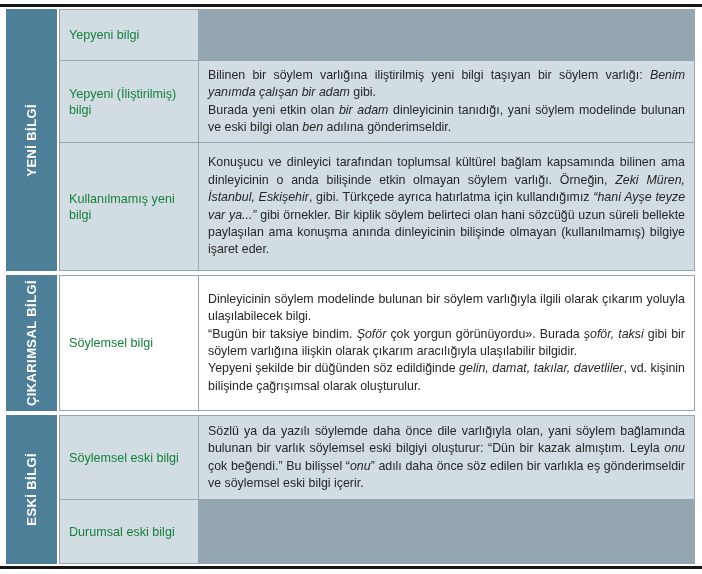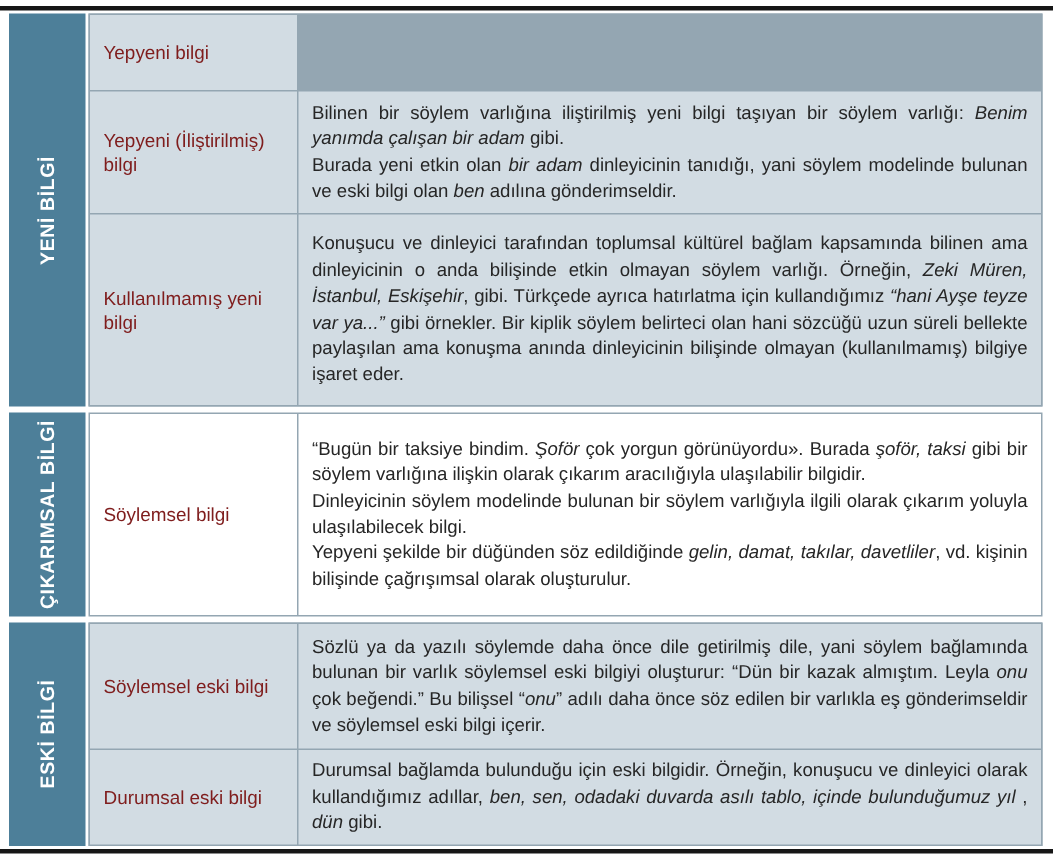--- a/index.html
+++ b/index.html
@@ -25,21 +25,21 @@
     color:#ffffff;font-weight:bold;font-size:13px;letter-spacing:0.4px;
     white-space:nowrap;
   }
   .group-rows{
     flex:1;display:flex;flex-direction:column;gap:1px;
     background:#94a6b2;border:1px solid #94a6b2;
   }
   .info-row{display:grid;grid-template-columns:138px 1fr;gap:1px;background:#94a6b2;}
   .cat-cell{
     display:flex;align-items:center;
-    padding:4px 6px 4px 9px;font-size:12.6px;color:#7f1d1d;line-height:16px;
+    padding:4px 6px 4px 9px;font-size:12.6px;color:#15803d;line-height:16px;
   }
   .desc-cell{
     display:flex;flex-direction:column;justify-content:center;
     padding:5px 9px;font-size:12.4px;color:#262626;line-height:17.4px;
   }
   .desc-cell .para{text-align:justify;}
   .group.tinted .cat-cell,.group.tinted .desc-cell{background:#d2dce3;}
   .group.plain .cat-cell,.group.plain .desc-cell{background:#ffffff;}
   i{font-style:italic;}
 </style>
@@ -81,45 +81,42 @@
         <div class="group plain">
     <div class="group-header">
       <span>ÇIKARIMSAL BİLGİ</span>
     </div>
     <div class="group-rows">
             <div class="info-row" style="min-height: 134px;">
     <div class="cat-cell">
       <span>Söylemsel bilgi</span>
     </div>
     <div class="desc-cell">
+                <div class="para"><span>Dinleyicinin söylem modelinde bulunan bir söylem varlığıyla ilgili olarak çıkarım yoluyla ulaşılabilecek bilgi.</span></div>
                 <div class="para"><span>“Bugün bir taksiye bindim. </span><i>Şoför</i><span> çok yorgun görünüyordu». Burada </span><i>şoför, taksi</i><span> gibi bir söylem varlığına ilişkin olarak çıkarım aracılığıyla ulaşılabilir bilgidir.</span></div>
-                <div class="para"><span>Dinleyicinin söylem modelinde bulunan bir söylem varlığıyla ilgili olarak çıkarım yoluyla ulaşılabilecek bilgi.</span></div>
                 <div class="para"><span>Yepyeni şekilde bir düğünden söz edildiğinde </span><i>gelin, damat, takılar, davetliler</i><span>, vd. kişinin bilişinde çağrışımsal olarak oluşturulur.</span></div>
               </div>
   </div>
           </div>
   </div>
         <div class="group tinted">
     <div class="group-header">
       <span>ESKİ BİLGİ</span>
     </div>
     <div class="group-rows">
             <div class="info-row" style="min-height: 83px;">
     <div class="cat-cell">
       <span>Söylemsel eski bilgi</span>
     </div>
     <div class="desc-cell">
-                <div class="para"><span>Sözlü ya da yazılı söylemde daha önce dile getirilmiş dile, yani söylem bağlamında bulunan bir varlık söylemsel eski bilgiyi oluşturur: “Dün bir kazak almıştım. Leyla </span><i>onu</i><span> çok beğendi.” Bu bilişsel “</span><i>onu</i><span>” adılı daha önce söz edilen bir varlıkla eş gönderimseldir ve söylemsel eski bilgi içerir.</span></div>
+                <div class="para"><span>Sözlü ya da yazılı söylemde daha önce dile varlığıyla olan, yani söylem bağlamında bulunan bir varlık söylemsel eski bilgiyi oluşturur: “Dün bir kazak almıştım. Leyla </span><i>onu</i><span> çok beğendi.” Bu bilişsel “</span><i>onu</i><span>” adılı daha önce söz edilen bir varlıkla eş gönderimseldir ve söylemsel eski bilgi içerir.</span></div>
               </div>
   </div>
             <div class="info-row" style="min-height: 63px;">
     <div class="cat-cell">
       <span>Durumsal eski bilgi</span>
     </div>
-    <div class="desc-cell">
-                <div class="para"><span>Durumsal bağlamda bulunduğu için eski bilgidir. Örneğin, konuşucu ve dinleyici olarak kullandığımız adıllar, </span><i>ben, sen, odadaki duvarda asılı tablo, içinde bulunduğumuz yıl</i><span> , </span><i>dün</i><span> gibi.</span></div>
-              </div>
   </div>
           </div>
   </div>
       </div>
   </div>
 </div>
 
 </body></html>

